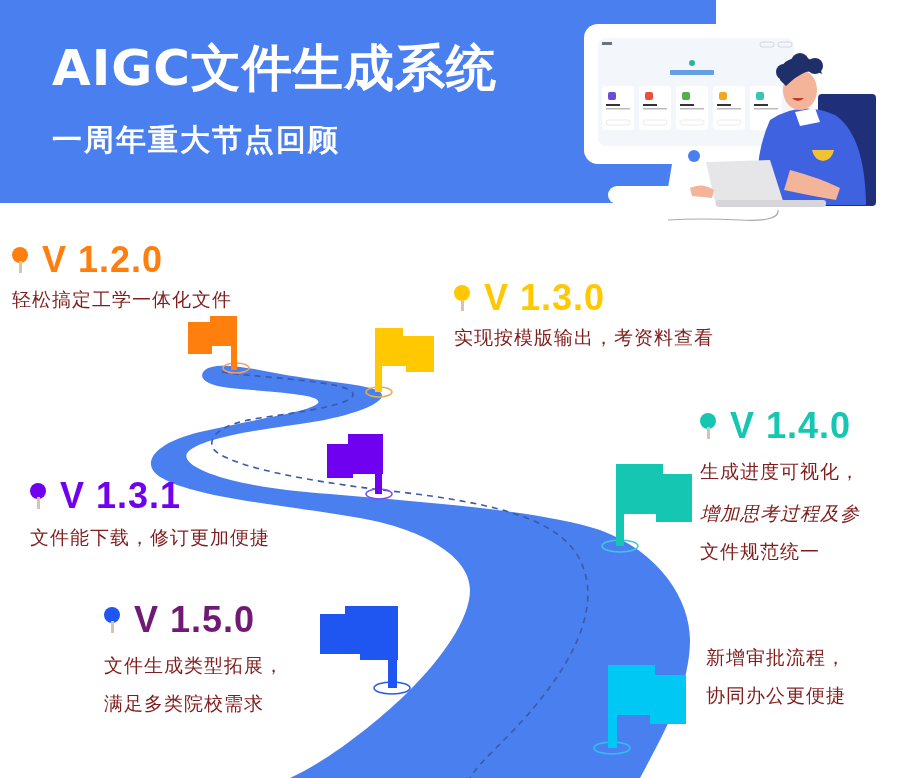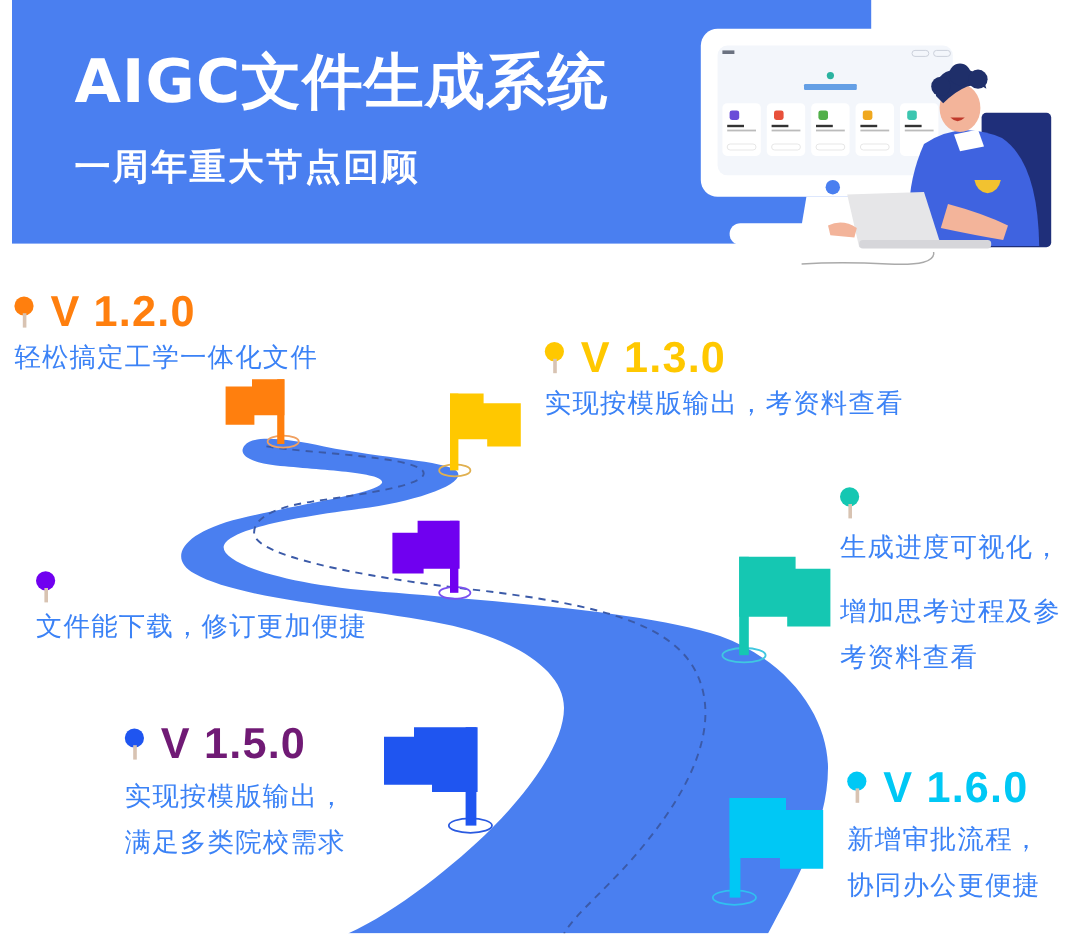--- a/index.html
+++ b/index.html
@@ -1,20 +1,20 @@
 <!DOCTYPE html>
 <html><head>
 <meta charset="utf-8">
 <style>
   * { margin: 0; padding: 0; box-sizing: border-box; }
   html, body { width: 900px; height: 778px; overflow: hidden; background: #ffffff; }
   body { position: relative; font-family: "DejaVu Sans", "Liberation Sans", sans-serif; }
 
   .header {
-    position: absolute; left: 10px; top: 0; width: 716px; height: 203px;
+    position: absolute; left: 0; top: 0; width: 716px; height: 203px;
     background: #4a7ff0;
   }
   .title {
     position: absolute; left: 52px; top: 38px;
     color: #ffffff; font-size: 50px; font-weight: bold; letter-spacing: 1px;
     white-space: nowrap; line-height: 60px;
   }
   .subtitle {
     position: absolute; left: 52px; top: 120px;
     color: #ffffff; font-size: 30px; font-weight: bold; letter-spacing: 2px;
@@ -28,21 +28,21 @@
   .milestone { position: absolute; }
   .ver-row { display: flex; align-items: center; white-space: nowrap; }
   .pin { width: 16px; height: 30px; margin-right: 14px; position: relative; }
   .pin .head { position: absolute; left: 0; top: 2px; width: 16px; height: 16px; border-radius: 50%; }
   .pin .stick { position: absolute; left: 6.5px; top: 16px; width: 3px; height: 12px; background: #d8c3b2; }
   .ver {
     font-size: 36px; font-weight: bold; line-height: 44px; letter-spacing: 1px;
     font-family: "Liberation Sans", "DejaVu Sans", sans-serif;
   }
   .desc {
-    color: #3b82f6; font-size: 22px; line-height: 22px; white-space: nowrap;
+    color: #7f1d1d; font-size: 19px; line-height: 22px; white-space: nowrap;
     letter-spacing: 1px;
   }
   .desc-multi { line-height: 38px; margin-top: 4px; }
 </style>
 </head>
 <body>
 
 <div class="header">
   <div class="title">AIGC文件生成系统</div>
   <div class="subtitle">一周年重大节点回顾</div>
@@ -220,51 +220,46 @@
   </div>
   <div class="desc" style="margin-top:6px;">实现按模版输出，考资料查看</div>
 </div>
 
 <div class="milestone" style="left:30px; top:474px;">
   <div class="ver-row">
     <div class="pin">
         <div class="head" style="background:#7000f0"></div>
         <div class="stick"></div>
       </div>
+    <div class="ver" style="color:#7000f0">V 1.3.1</div>
   </div>
   <div class="desc" style="margin-top:8px;">文件能下载，修订更加便捷</div>
 </div>
 
 <div class="milestone" style="left:700px; top:404px;">
   <div class="ver-row">
     <div class="pin">
         <div class="head" style="background:#15c7b2"></div>
         <div class="stick"></div>
       </div>
+    <div class="ver" style="color:#15c7b2">V 1.4.0</div>
   </div>
   <div class="desc desc-multi">生成进度可视化，</div>
-  <div class="desc desc-multi" style="margin-top:16px;">增加思考过程及参</div>
-  <div class="desc desc-multi" style="margin-top:0;">考资料查看</div>
+  <div class="desc desc-multi" style="margin-top:4px;font-style:italic;">增加思考过程及参</div>
+  <div class="desc desc-multi" style="margin-top:0;">文件规范统一</div>
 </div>
 
 <div class="milestone" style="left:104px; top:598px;">
   <div class="ver-row">
     <div class="pin">
         <div class="head" style="background:#1f55f0"></div>
         <div class="stick"></div>
       </div>
     <div class="ver" style="color:#701a75">V 1.5.0</div>
   </div>
-  <div class="desc desc-multi">实现按模版输出，</div>
+  <div class="desc desc-multi">文件生成类型拓展，</div>
   <div class="desc desc-multi" style="margin-top:0;">满足多类院校需求</div>
 </div>
 
 <div class="milestone" style="left:706px; top:634px;">
-  <div class="ver-row">
-    <div class="pin">
-        <div class="head" style="background:#00c8f5"></div>
-        <div class="stick"></div>
-      </div>
-    <div class="ver" style="color:#00c8f5">V 1.6.0</div>
-  </div>
   <div class="desc desc-multi">新增审批流程，</div>
   <div class="desc desc-multi" style="margin-top:0;">协同办公更便捷</div>
 </div>
 
 </body></html>

